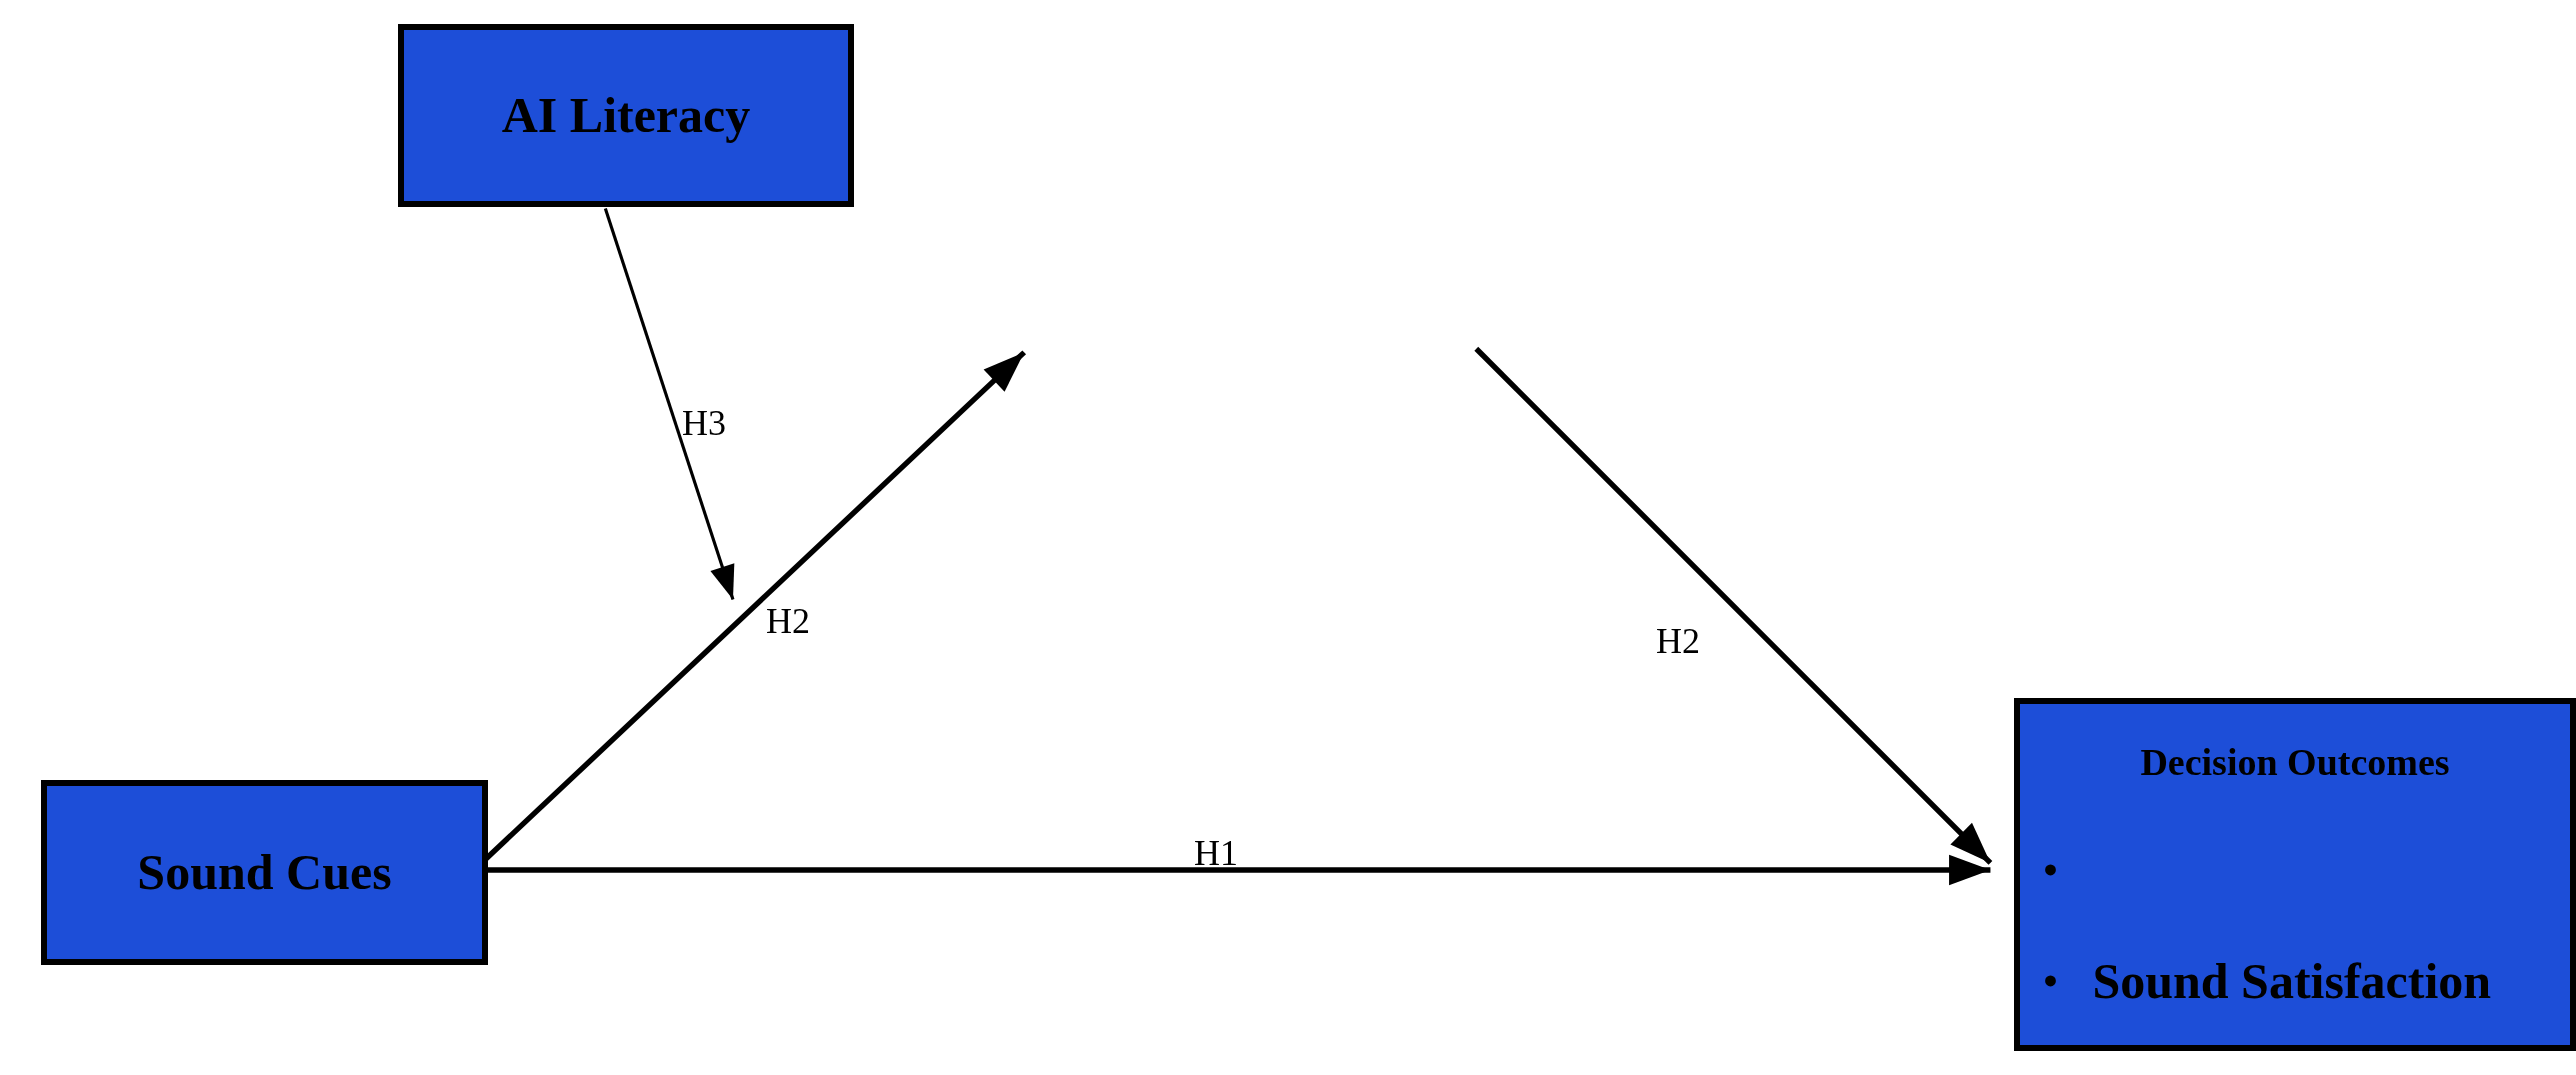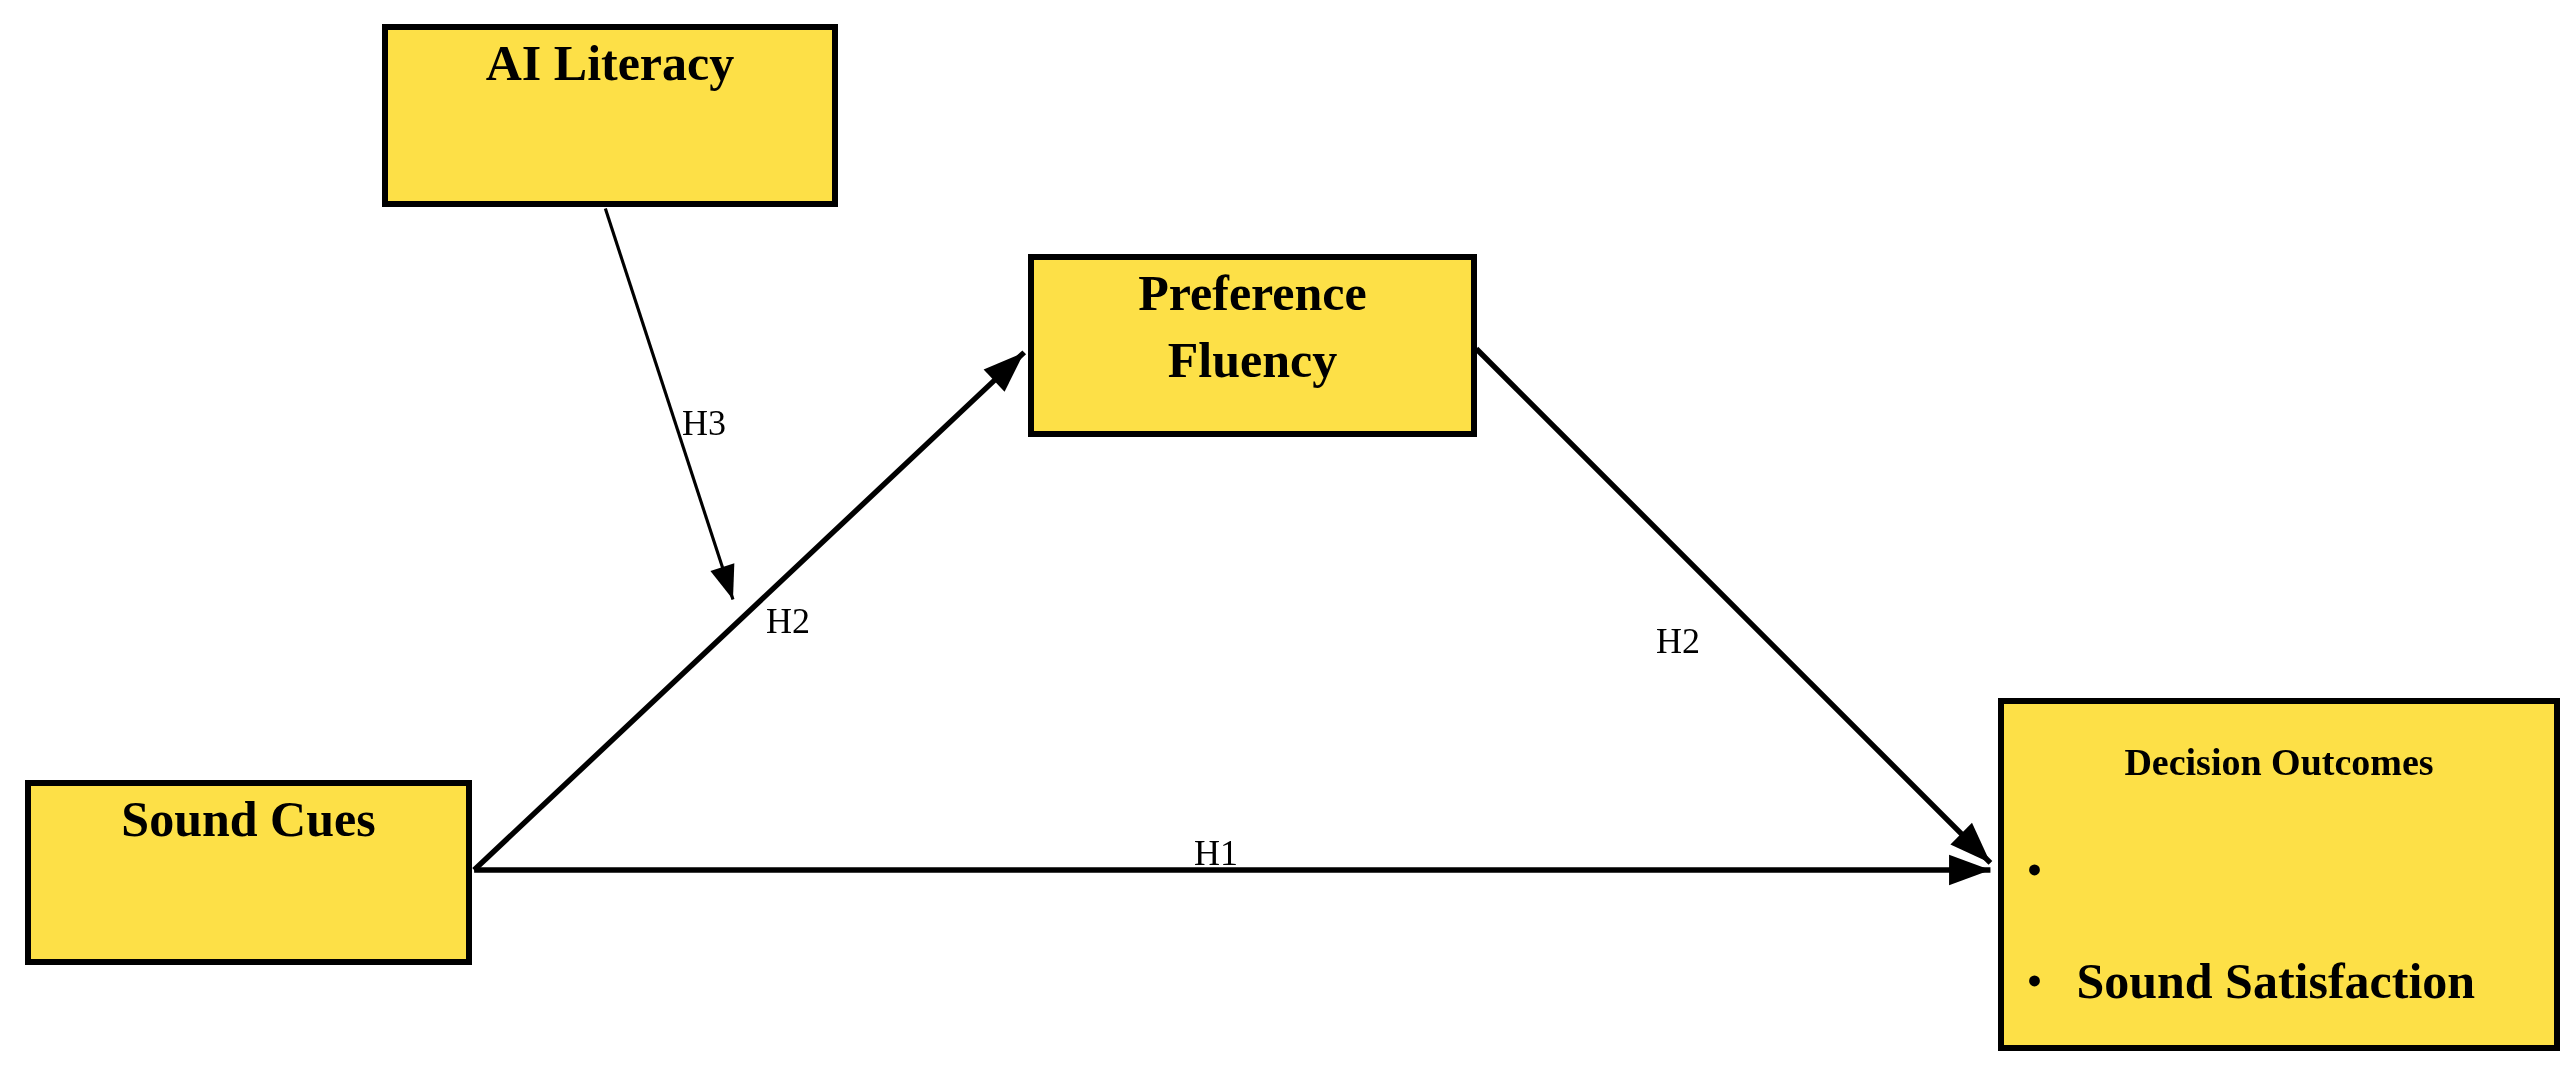--- a/index.html
+++ b/index.html
@@ -19,25 +19,26 @@
   .arrows-layer {
     position: absolute;
     left: 0; top: 0;
     width: 2576px;
     height: 1075px;
   }
   .node {
     position: absolute;
     box-sizing: border-box;
     border: 6.3px solid #000000;
-    background: #fde047;
+    background: #1d4ed8;
     display: flex;
-    align-items: flex-start;
+    align-items: center;
     justify-content: center;
     text-align: center;
+    margin-left: 16px;
   }
   .node-label {
     font-weight: bold;
     font-size: 50px;
     line-height: 67px;
     white-space: pre-line;
   }
   .node-ai        { left: 382px;  top: 24px;  width: 456px; height: 183px; }
   .node-pf        { left: 1028px; top: 254px; width: 449px; height: 183px; }
   .node-sc        { left: 25px;   top: 780px; width: 447px; height: 185px; }
@@ -105,24 +106,20 @@
 
     <line x1="1642" y1="388" x2="2214" y2="960" stroke="#000000" stroke-width="6" marker-end="url(#arrowBig)"></line>
 
     <line x1="673" y1="232" x2="815" y2="667" stroke="#000000" stroke-width="3.5" marker-end="url(#arrowSmall)"></line>
   </svg>
 
   <div class="node node-ai">
     <span class="node-label">AI Literacy</span>
   </div>
 
-  <div class="node node-pf">
-    <span class="node-label">Preference
-Fluency</span>
-  </div>
 
   <div class="node node-sc">
     <span class="node-label">Sound Cues</span>
   </div>
 
   <div class="node node-do">
     <div class="do-title">Decision Outcomes</div>
     <div class="do-row do-row-1">
       <span class="do-bullet">•</span>
     </div>

